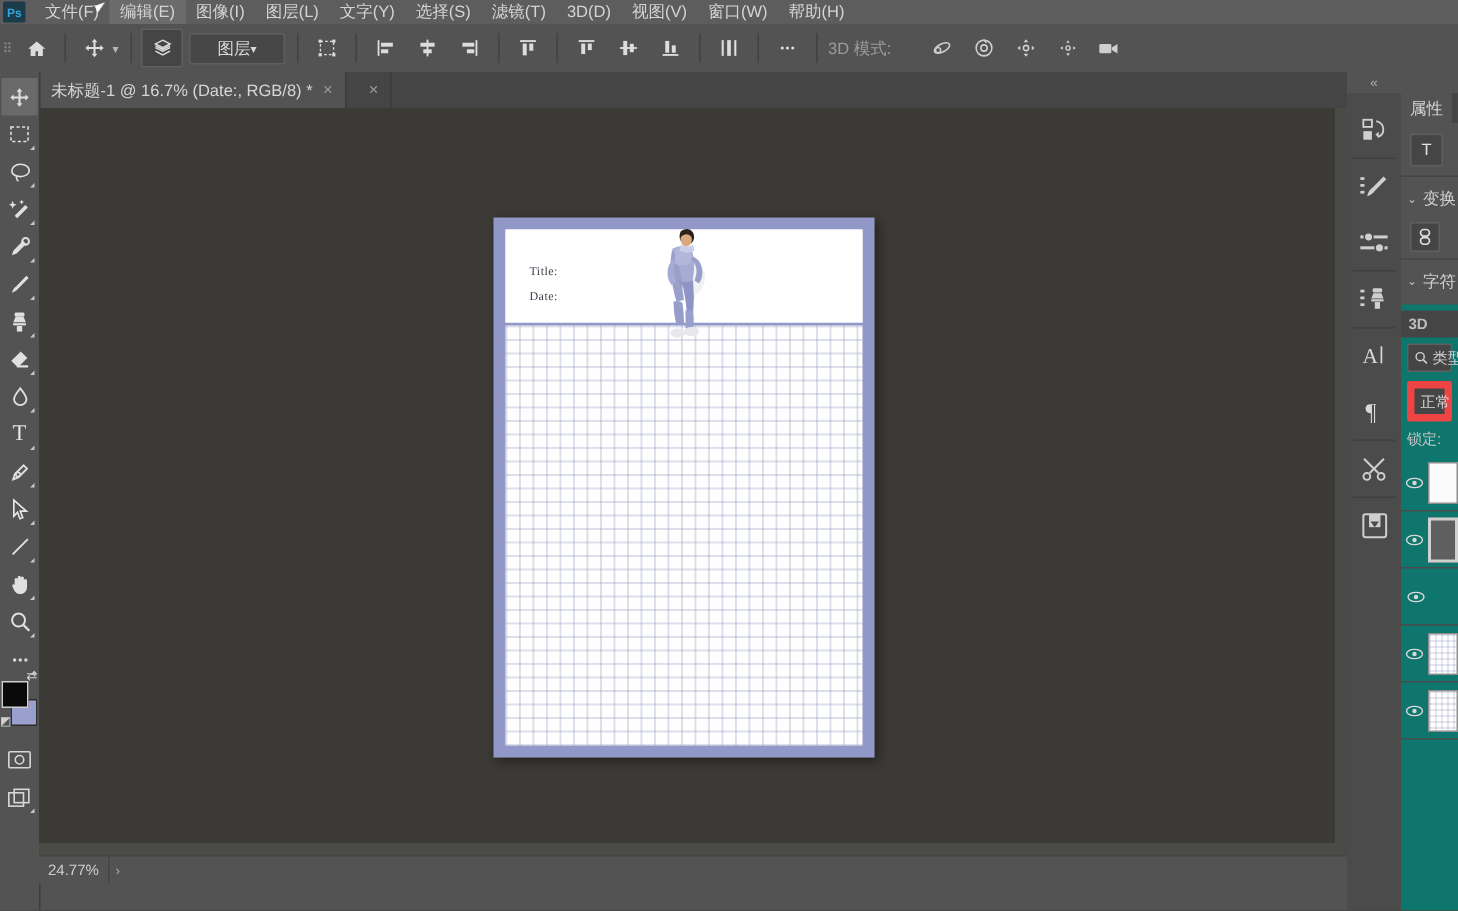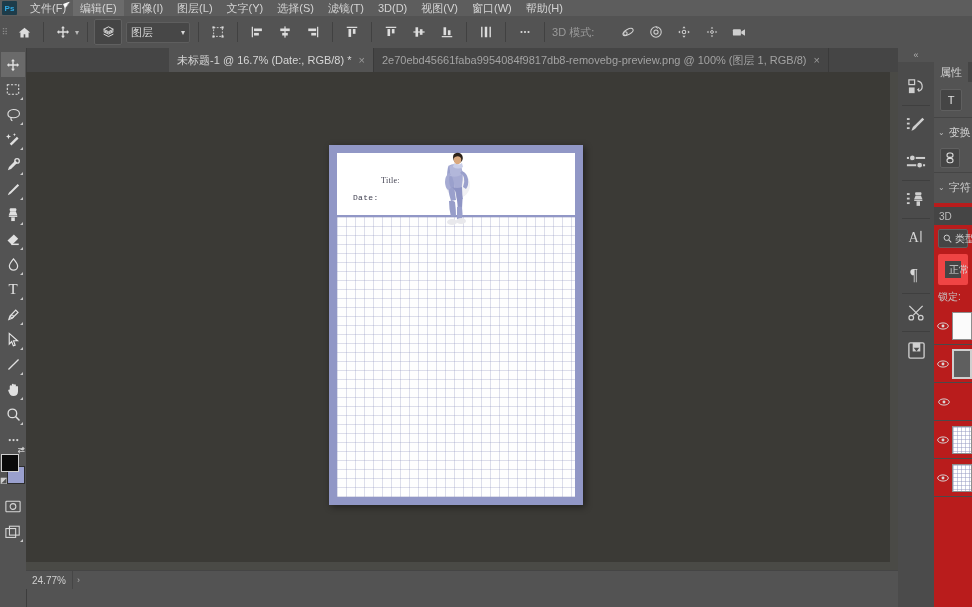--- a/index.html
+++ b/index.html
@@ -44,21 +44,21 @@
   .opt-grip{width:10px;height:32px;display:flex;align-items:center;justify-content:center;color:#8a8a8a;font-size:9px;}
   .opt-btn{
     width:26px;height:24px;display:flex;align-items:center;justify-content:center;
     color:#d0d0d0;margin:0 1px;border-radius:2px;
   }
   .opt-btn.boxed{background:#454545;border:1px solid #606060;}
   .opt-sep{width:1px;height:20px;background:#414141;margin:0 5px;}
   .opt-caret{font-size:8px;color:#b8b8b8;margin-left:-2px;margin-right:3px;}
   .opt-select{
     height:19px;min-width:54px;background:#474747;border:1px solid #5e5e5e;border-radius:2px;
-    display:flex;align-items:center;justify-content:space-between;padding:0 4px;
+    display:flex;align-items:center;justify-content:center;padding:0 4px;
     color:#d8d8d8;font-size:11px;margin:3px 3px;
   }
   .opt-label{font-size:11px;color:#9a9a9a;margin:0 20px 0 2px;white-space:nowrap;}
 
   
   .tabbar{
     position:absolute;left:26px;top:48px;width:(972-26)px;right:0;height:24px;
     background:#454545;display:flex;align-items:flex-end;
   }
   .tab{
@@ -104,22 +104,22 @@
     box-shadow:2px 2px 7px rgba(0,0,0,.45);
   }
   .doc{
     position:absolute;left:0;top:0;width:254px;height:360px;
     background:#9197c6;
   }
   .header-box{
     position:absolute;left:8px;top:8px;right:8px;height:60px;
     background:#ffffff;border:1px solid #ffffff;
   }
-  .head-title{position:absolute;left:15px;top:22px;font-family:"Liberation Serif","DejaVu Serif",serif;font-size:8px;color:#3f3f4f;letter-spacing:.3px;margin-left:28px;}
-  .head-date{position:absolute;left:15px;top:39px;font-family:Liberation Mono, monospace;font-size:8px;color:#3f3f4f;letter-spacing:.3px;}
+  .head-title{position:absolute;left:15px;top:22px;font-family:"Liberation Serif","DejaVu Serif",serif;font-size:8px;color:#3f3f4f;letter-spacing:.3px;}
+  .head-date{position:absolute;left:15px;top:39px;font-family:Liberation Serif, serif;font-size:8px;color:#3f3f4f;letter-spacing:.3px;}
   .grid-box{
     position:absolute;left:8px;top:72px;right:8px;bottom:8px;
     background-color:#fefefe;
     background-image:
       linear-gradient(to right, rgba(150,155,195,.32) 1px, transparent 1px),
       linear-gradient(to bottom, rgba(150,155,195,.32) 1px, transparent 1px);
     background-size:9px 9px;
   }
   .person{
     position:absolute;left:107px;top:6px;width:36px;height:80px;
@@ -164,21 +164,21 @@
   .icon-rail{
     position:absolute;left:0;top:14px;width:36px;bottom:0;
     background:#4b4b4b;border-right:1px solid #3d3d3d;
     display:flex;flex-direction:column;align-items:center;padding-top:6px;
   }
   .rail-btn{
     width:34px;height:37px;display:flex;align-items:center;justify-content:center;color:#cbcbcb;
   }
   .rail-sep{width:28px;height:1px;background:#3f3f3f;}
   .panels{
-    position:absolute;left:36px;top:14px;width:38px;bottom:0;background:#b91c1c;overflow:hidden;
+    position:absolute;left:36px;top:14px;width:38px;bottom:0;background:#0f766e;overflow:hidden;
   }
   .panel-tabstrip{height:20px;background:#454545;display:flex;align-items:center;}
   .panel-tab{
     height:20px;padding:0 6px;display:flex;align-items:center;
     font-size:11px;color:#d5d5d5;background:#535353;white-space:nowrap;
   }
   .prop-body{background:#535353;padding:4px 0;}
   .prop-row{display:flex;align-items:center;padding:3px 6px;}
   .prop-icon-box{
     width:20px;height:20px;background:#454545;border:1px solid #5f5f5f;border-radius:2px;
@@ -187,29 +187,29 @@
   .sect-head{
     display:flex;align-items:center;padding:4px 4px;font-size:11px;color:#d0d0d0;white-space:nowrap;
   }
   .chev{font-size:8px;margin-right:4px;color:#bcbcbc;}
   .divider{height:1px;background:#454545;margin:3px 0;}
   .link-box{
     width:18px;height:18px;background:#454545;border:1px solid #606060;border-radius:2px;
     display:flex;align-items:center;justify-content:center;color:#dcdcdc;font-size:10px;margin:4px 6px;
   }
   .layers-tabstrip{height:18px;background:#454545;display:flex;align-items:center;margin-top:4px;}
-  .lay-tab{height:18px;padding:4px 5px;display:flex;align-items:center;font-size:10px;color:#bdbdbd;}
+  .lay-tab{height:18px;padding:4px 5px;display:flex;align-items:center;font-size:10px;color:#bdbdbd;font-weight:bold;}
   .filter-row{padding:4px 4px;}
   .filter-box{
     height:17px;background:#454545;border:1px solid #606060;border-radius:2px;
     display:flex;align-items:center;padding:0 4px;color:#cfcfcf;font-size:10px;white-space:nowrap;
   }
   .blend-row{padding:2px 4px;}
   .blend-box{
-    height:17px;background:#454545;border:7px solid #ef4444;border-radius:2px;
+    height:17px;background:#454545;border:5px solid #ef4444;border-radius:2px;
     display:flex;align-items:center;padding:0 4px;color:#d6d6d6;font-size:10px;white-space:nowrap;
   }
   .lock-row{padding:3px 4px;font-size:10px;color:#c6c6c6;white-space:nowrap;}
   .layer-row{
     height:37px;display:flex;align-items:center;border-bottom:1px solid #4a4a4a;padding-left:3px;
   }
   .eye{width:14px;display:flex;align-items:center;justify-content:center;color:#d8d8d8;}
   .thumb{width:24px;height:26px;background:#fbfbfb;border:1px solid #8e8e8e;margin-left:3px;}
   .thumb.grid{
     background-color:#fff;
@@ -374,27 +374,26 @@
         </svg>
     </div>
     <div class="opt-btn">
       <svg width="16" height="13" viewBox="0 0 18 14">
           <rect x="1" y="3.4" width="9" height="7" rx="1" fill="#cfcfcf"></rect>
           <path d="M10.4 6 L14.6 3.4 V10.6 L10.4 8 Z" fill="#cfcfcf"></path>
         </svg>
     </div>
   </div>
 
-  <div class="tabbar" style="width:946px;justify-content:center;">
+  <div class="tabbar" style="width:946px;">
     <div class="tab active">
       <span>未标题-1 @ 16.7% (Date:, RGB/8) *</span>
       <span class="close">×</span>
     </div>
     <div class="tab">
-      <span>2e70ebd45661faba9954084f9817db8-removebg-preview.png @ 100% (图层 1, RGB/8)</span>
       <span class="close">×</span>
     </div>
     <div class="tabbar-collapse" style="right:48px;">«</div>
   </div>
 
   <div class="toolbar">
     <div class="tool active">
       <svg width="14" height="14" viewBox="0 0 16 16">
           <path d="M8 1 L10.2 3.6 H8.8 V7.2 H12.4 V5.8 L15 8 L12.4 10.2 V8.8 H8.8 V12.4 H10.2 L8 15 L5.8 12.4 H7.2 V8.8 H3.6 V10.2 L1 8 L3.6 5.8 V7.2 H7.2 V3.6 H5.8 Z" fill="#e0e0e0"></path>
         </svg>

